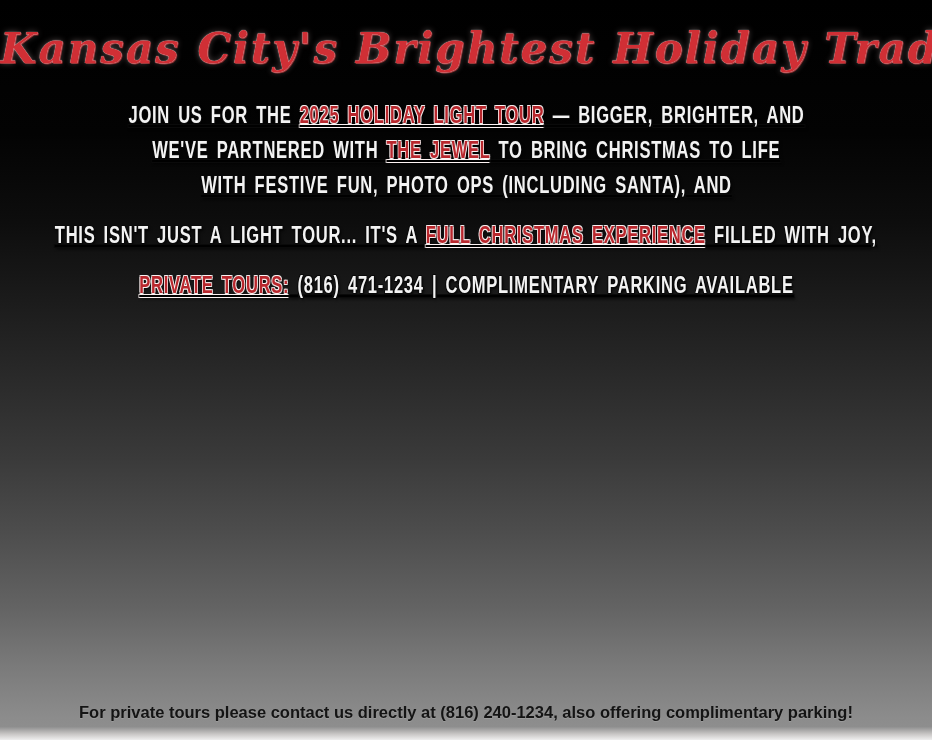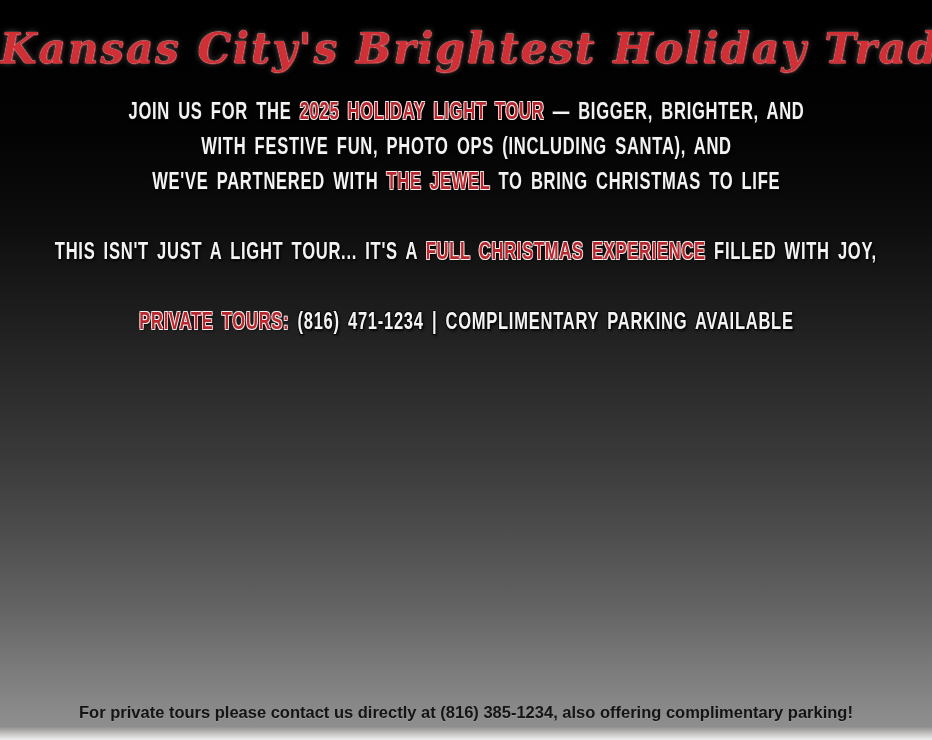--- a/index.html
+++ b/index.html
@@ -18,26 +18,27 @@
     height:66px;line-height:66px;
     text-align:center;
     font-family:"DejaVu Serif", serif;
     font-style:italic;font-weight:700;
     font-size:42px;letter-spacing:2px;
     color:#d02f35;
     text-shadow:0 0 1px #ffffff, 0 0 6px rgba(255,220,220,.35),
       1px 1px 0 #7e0f12, 2px 2px 3px rgba(0,0,0,.8);
     white-space:nowrap;
   }
-  .para{margin-top:35px;}
+  .para{margin-top:15px;}
   .para.first{margin-top:16px;}
   .line{
     height:35px;
-    display:flex;justify-content:center;align-items:flex-start;
+    display:flex;justify-content:center;align-items:center;
     white-space:nowrap;
+    text-decoration:underline;
   }
   .line-inner{
     display:inline-block;
     transform:scaleX(0.72);
     transform-origin:50% 50%;
     font-weight:700;font-size:23px;
     letter-spacing:1px;word-spacing:4px;
     white-space:nowrap;
   }
   .seg-w{
@@ -74,35 +75,35 @@
 
 <div class="poster">
   <div class="title">Kansas City's Brightest Holiday Tradition!</div>
 
   <div>
       <div class="para first">
         <div class="line">
           <span class="line-inner"><span class="seg-w">JOIN US FOR THE </span><span class="seg-r">2025 HOLIDAY LIGHT TOUR</span><span class="seg-w"> — BIGGER, BRIGHTER, AND</span></span>
         </div>
         <div class="line">
-          <span class="line-inner"><span class="seg-w">WITH FESTIVE FUN, PHOTO OPS (INCLUDING SANTA), AND</span></span>
+          <span class="line-inner"><span class="seg-w">WE'VE PARTNERED WITH </span><span class="seg-r">THE JEWEL</span><span class="seg-w"> TO BRING CHRISTMAS TO LIFE</span></span>
         </div>
         <div class="line">
-          <span class="line-inner"><span class="seg-w">WE'VE PARTNERED WITH </span><span class="seg-r">THE JEWEL</span><span class="seg-w"> TO BRING CHRISTMAS TO LIFE</span></span>
+          <span class="line-inner"><span class="seg-w">WITH FESTIVE FUN, PHOTO OPS (INCLUDING SANTA), AND</span></span>
         </div>
       </div>
       <div class="para">
         <div class="line">
           <span class="line-inner"><span class="seg-w">THIS ISN'T JUST A LIGHT TOUR... IT'S A </span><span class="seg-r">FULL CHRISTMAS EXPERIENCE</span><span class="seg-w"> FILLED WITH JOY,</span></span>
         </div>
       </div>
       <div class="para">
         <div class="line">
           <span class="line-inner"><span class="seg-r">PRIVATE TOURS:</span><span class="seg-w"> (816) 471-1234 | COMPLIMENTARY PARKING AVAILABLE</span></span>
         </div>
       </div>
     </div>
 
   <div class="footer-note">
-    <span>For private tours please contact us directly at (816) 385-1234, also offering complimentary parking!</span>
+    <span>For private tours please contact us directly at (816) 240-1234, also offering complimentary parking!</span>
   </div>
   <div class="bottom-strip"></div>
 </div>
 
 </body></html>

